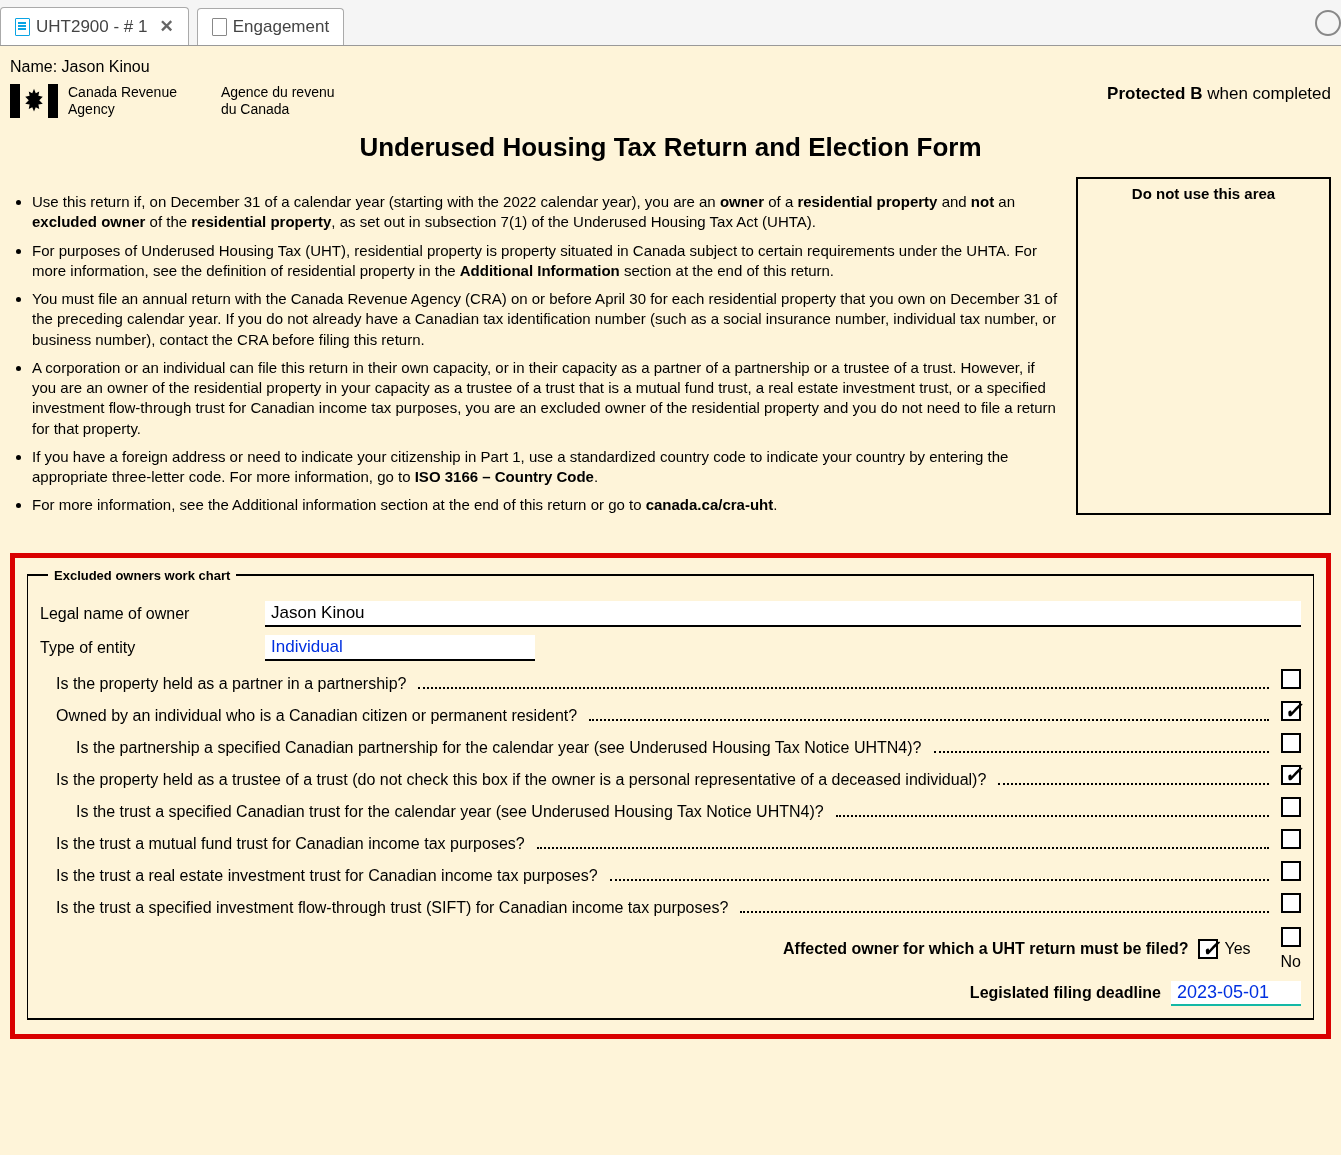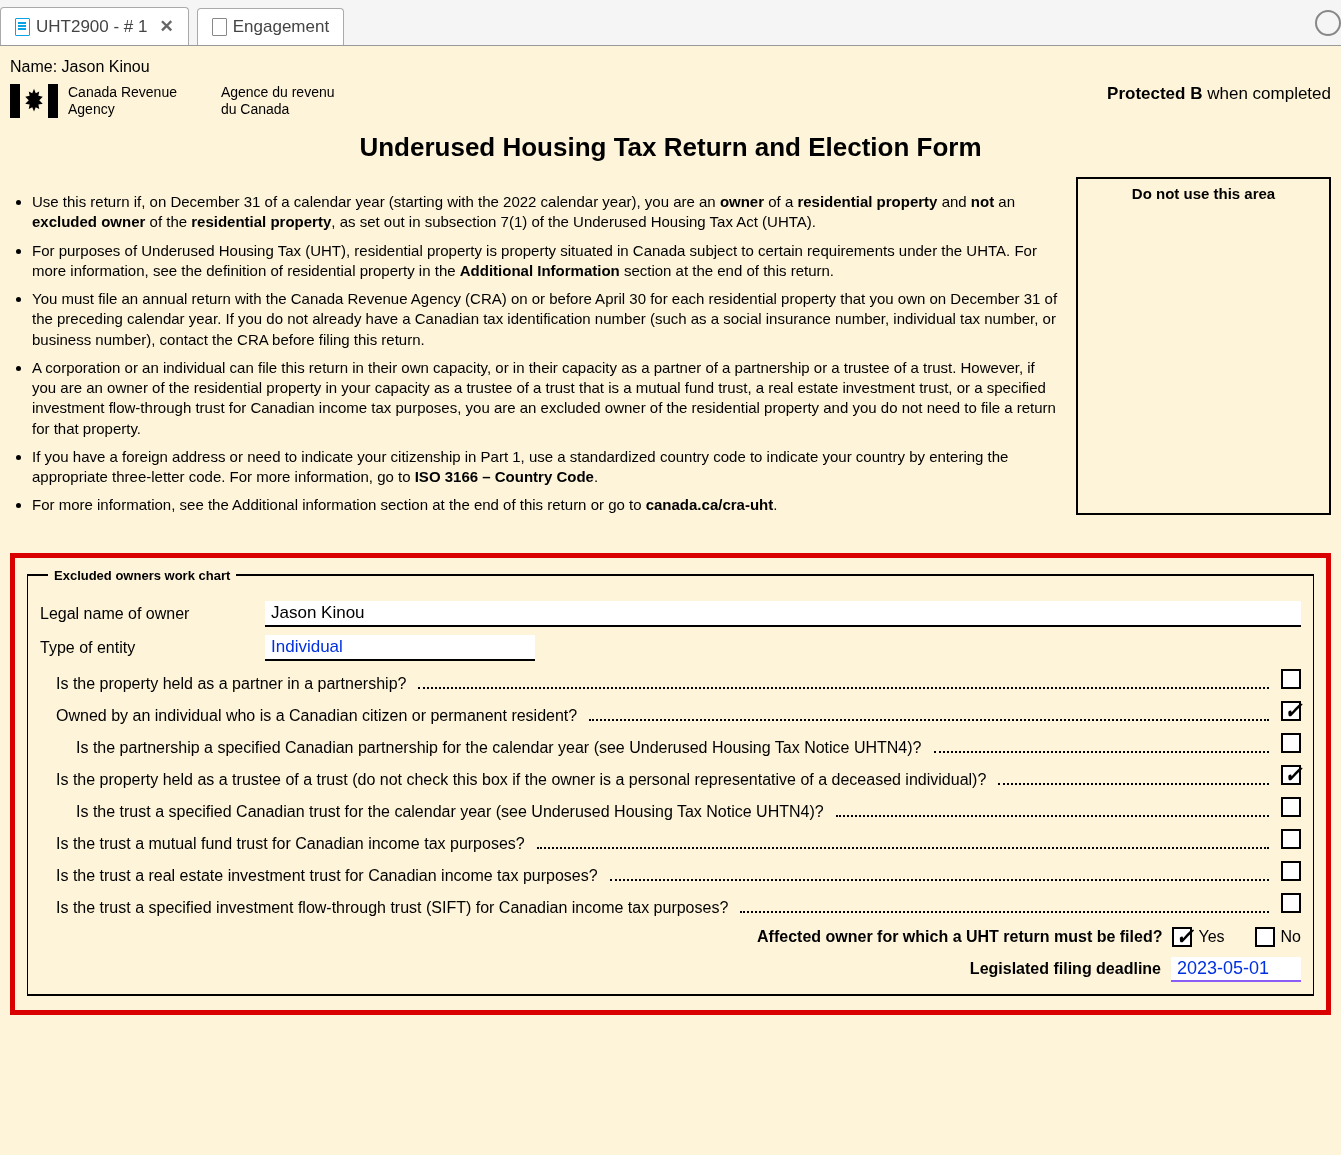--- a/index.html
+++ b/index.html
@@ -189,21 +189,21 @@
     align-items: center;
     gap: 10px;
     margin-top: 10px;
     font-size: 16px;
   }
   .bottom-row .bold { font-weight: bold; }
   .cb-label { display:flex; align-items:center; gap:6px; }
   .date-field {
     min-width: 130px;
     background: #fff;
-    border-bottom: 2px solid #8b5cf6;
+    border-bottom: 2px solid #14b8a6;
     padding: 1px 6px;
     font-size: 18px;
   }
 </style>
 </head>
 <body>
 
 <div class="tab-bar">
   <div class="tab active">
     <span class="doc-icon form"></span>
@@ -329,21 +329,21 @@
             <span class="checkbox"></span>
           </div>
         </div>
 
       <div class="bottom-row">
         <span class="bold">Affected owner for which a UHT return must be filed?</span>
         <span class="cb-label">
           <span id="cb-yes" class="checkbox checked"></span>
           <span>Yes</span>
         </span>
-        <span class="cb-label" style="margin-left:20px;">
+        <span class="cb-label" style="margin-left:20px;flex-direction:column;">
           <span id="cb-no" class="checkbox"></span>
           <span>No</span>
         </span>
       </div>
       <div class="bottom-row">
         <span class="bold">Legislated filing deadline</span>
         <span class="date-field blue">2023-05-01</span>
       </div>
 
     </fieldset>

